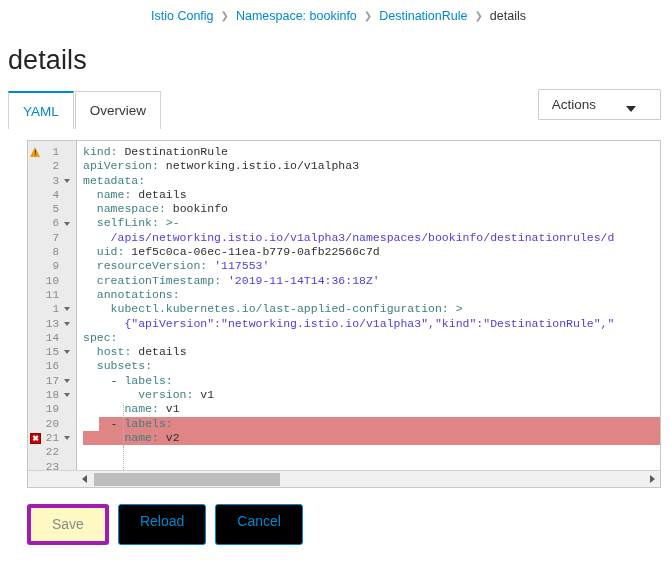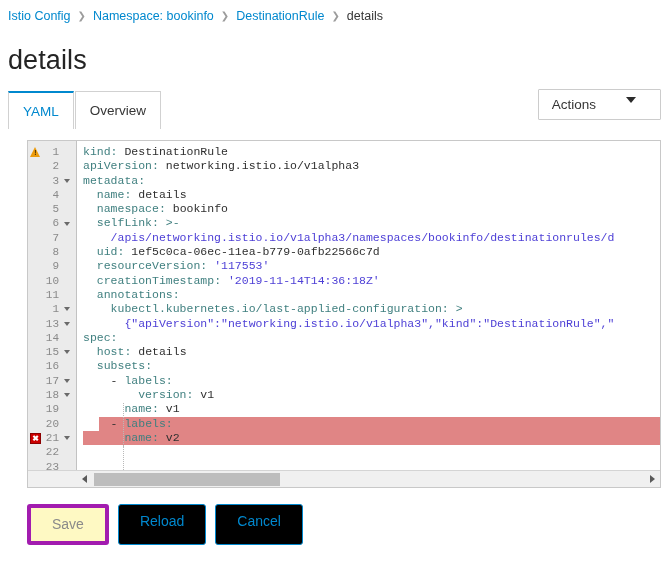--- a/index.html
+++ b/index.html
@@ -12,20 +12,21 @@
     overflow: hidden;
   }
 
   
   .breadcrumb {
     display: flex;
     align-items: center;
     padding: 6px 0 0 8px;
     font-size: 12.5px;
     height: 26px;
+    justify-content: center;
   }
   .bc-link {
     color: #0088ce;
     text-decoration: none;
     cursor: pointer;
     white-space: nowrap;
   }
   .bc-current { color: #363636; white-space: nowrap; }
   .bc-sep {
     color: #9c9c9c;
@@ -73,21 +74,21 @@
   .tab.active {
     color: #0088ce;
     border-color: #d1d1d1;
     border-top: 2px solid #0088ce;
   }
   .actions-btn {
     position: absolute;
     right: 8px;
     top: -2px;
     display: flex;
-    align-items: flex-start;
+    align-items: flex-end;
     gap: 30px;
     background: #fff;
     border: 1px solid #cccccc;
     padding: 7px 24px 7px 13px;
     font-size: 13.5px;
     color: #363636;
     cursor: pointer;
     border-radius: 1px;
     min-width: 112px;
     justify-content: space-between;

